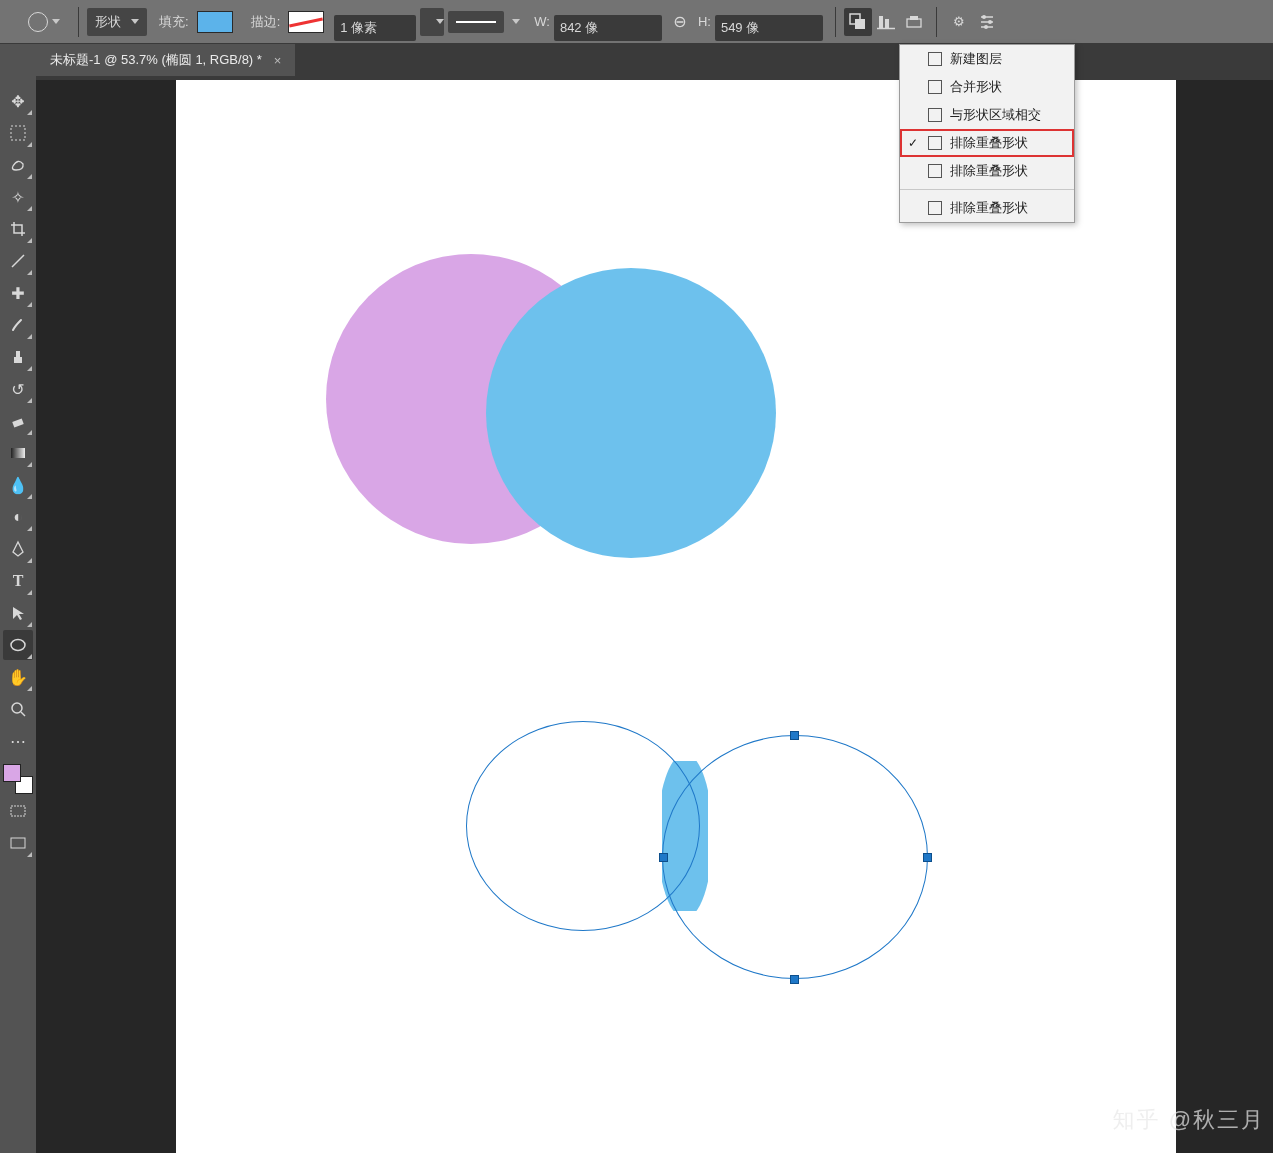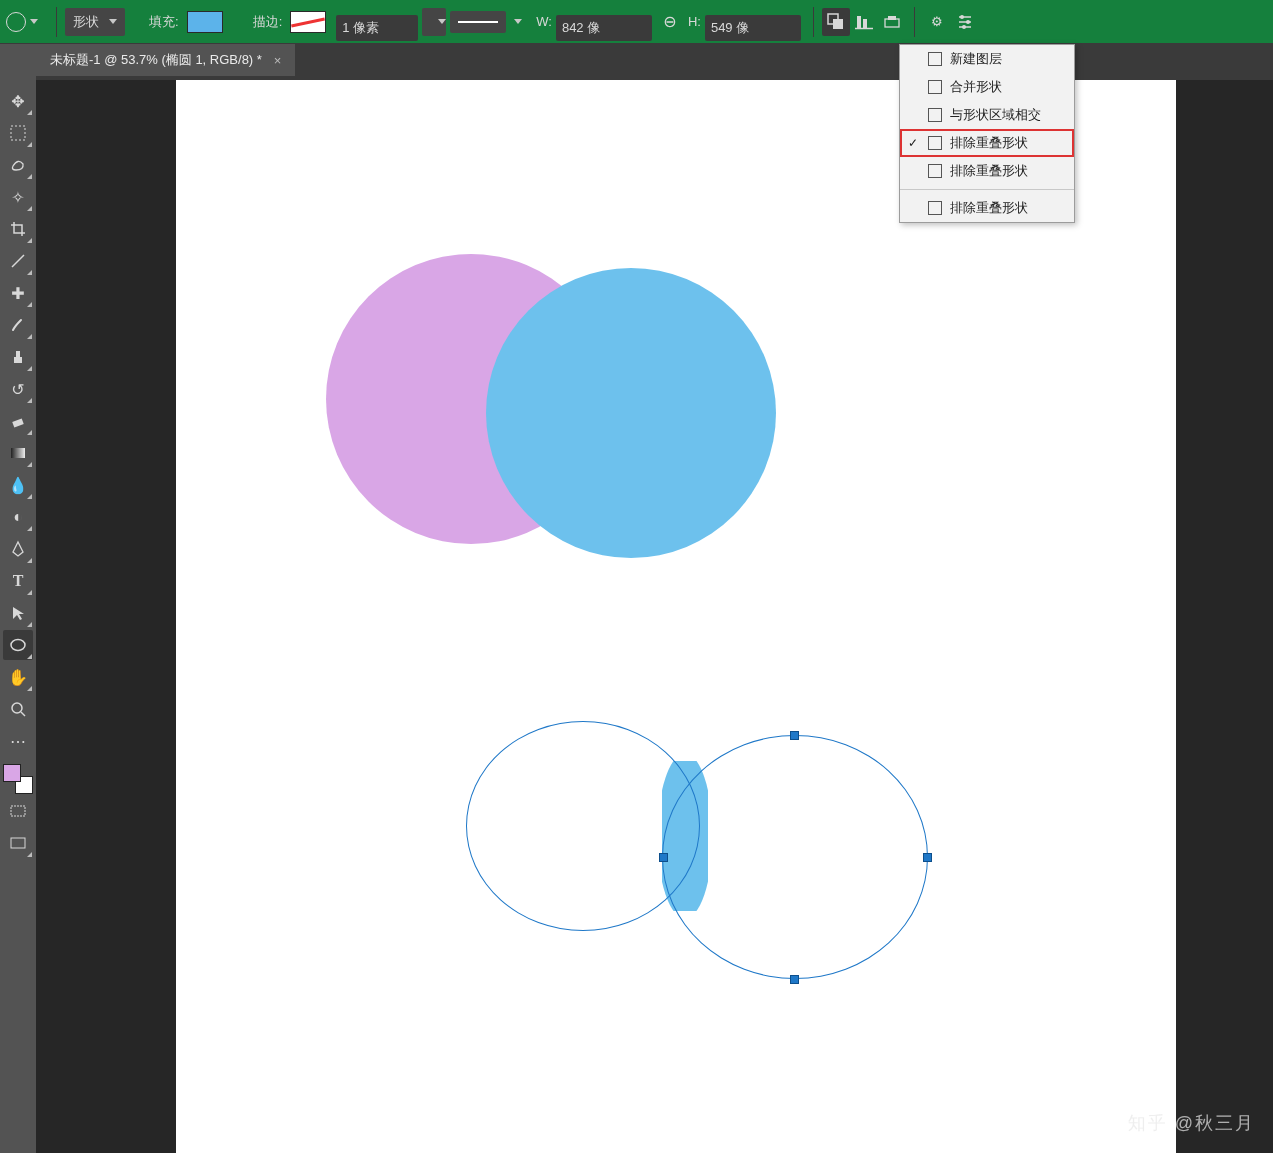--- a/index.html
+++ b/index.html
@@ -9,24 +9,24 @@
       background: #535353;
       font-family: "Microsoft YaHei", "PingFang SC", sans-serif;
       font-size: 13px;
       color: #d8d8d8;
       overflow: hidden;
       position: relative;
     }
     
     .options-bar {
       height: 44px;
-      background: #15803d;
-      display: flex;
-      align-items: center;
-      padding: 0 2px;
+      background: #737373;
+      display: flex;
+      align-items: center;
+      padding: 0 24px;
       border-bottom: 1px solid #3a3a3a;
     }
     .tool-preset {
       width: 20px; height: 20px;
       border: 1.5px solid #d8d8d8;
       border-radius: 50%;
       margin: 0 4px;
     }
     .chev-down {
       width: 0; height: 0;
@@ -43,21 +43,21 @@
     .select-box {
       background: #454545;
       height: 28px;
       display: flex;
       align-items: center;
       padding: 0 8px;
       border-radius: 2px;
       margin-right: 4px;
     }
     .select-box .chev-down { margin: 0 0 0 10px; }
-    .label { margin: 0 8px 0 20px; color: #d8d8d8; }
+    .label { margin: 0 8px 0 8px; color: #d8d8d8; }
     .swatch {
       width: 36px; height: 22px;
       background: #5cb3ea;
       border: 1px solid #2a2a2a;
       margin-right: 10px;
     }
     .swatch.none {
       background: #fff;
       position: relative;
     }
@@ -74,21 +74,21 @@
       height: 26px;
       width: 82px;
       color: #d8d8d8;
       padding: 0 6px;
       display: flex;
       align-items: center;
       border-radius: 2px;
       margin-right: 4px;
       margin-top: 12px;
     }
-    .num-big { width: 96px; }
+    .num-big { width: 108px; }
     .stroke-style {
       width: 56px; height: 22px;
       background: #454545;
       display: flex;
       align-items: center;
       justify-content: center;
       margin-right: 8px;
       border-radius: 2px;
     }
     .stroke-line {
@@ -251,23 +251,23 @@
     }
     .dropdown .item.checked .mico { left: 22px; position: static; }
     .dropdown .item .mico { position: static; }
     .dropdown hr {
       border: none;
       border-top: 1px solid #c8c8c8;
       margin: 4px 0;
     }
     .watermark {
       position: absolute;
-      right: 18px; bottom: 18px;
+      right: 8px; bottom: 18px;
       color: #e8e8e8;
-      font-size: 18px;
+      font-size: 22px;
       letter-spacing: 2px;
       opacity: 0.7;
       font-weight: 400;
     }
   </style>
 </head>
 <body>
 
 <div class="options-bar">
   <div class="tool-preset"></div>

